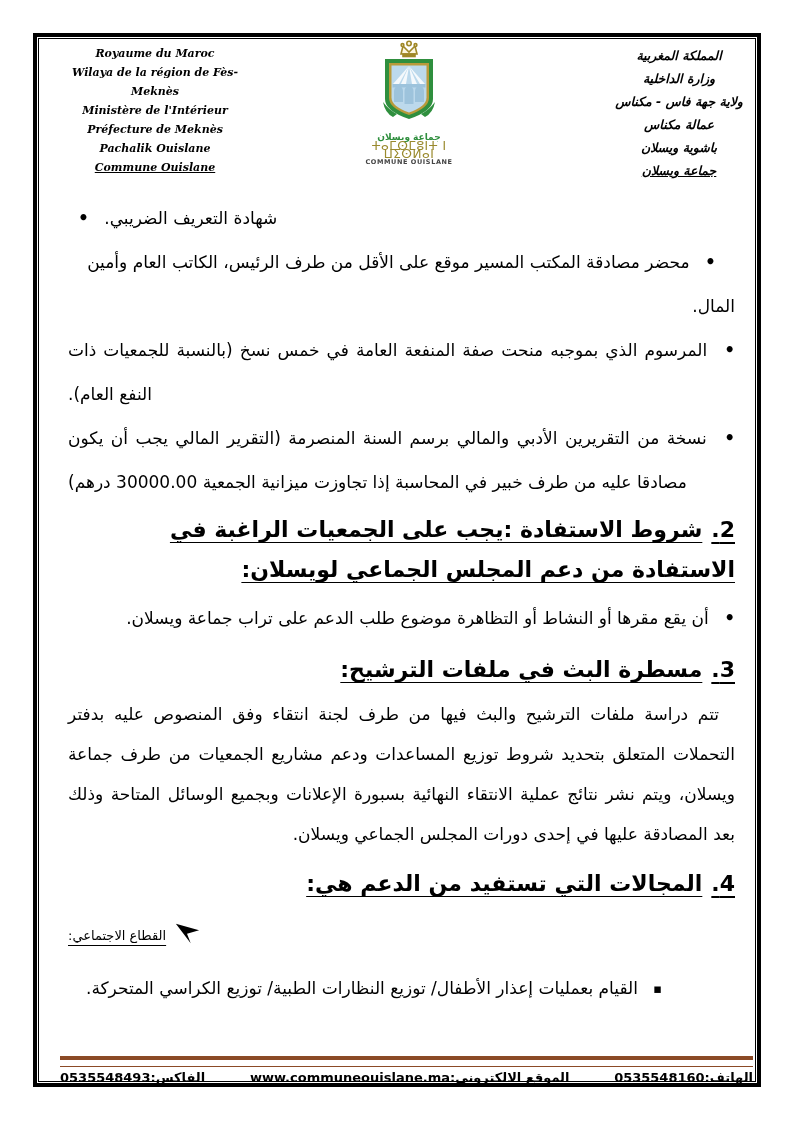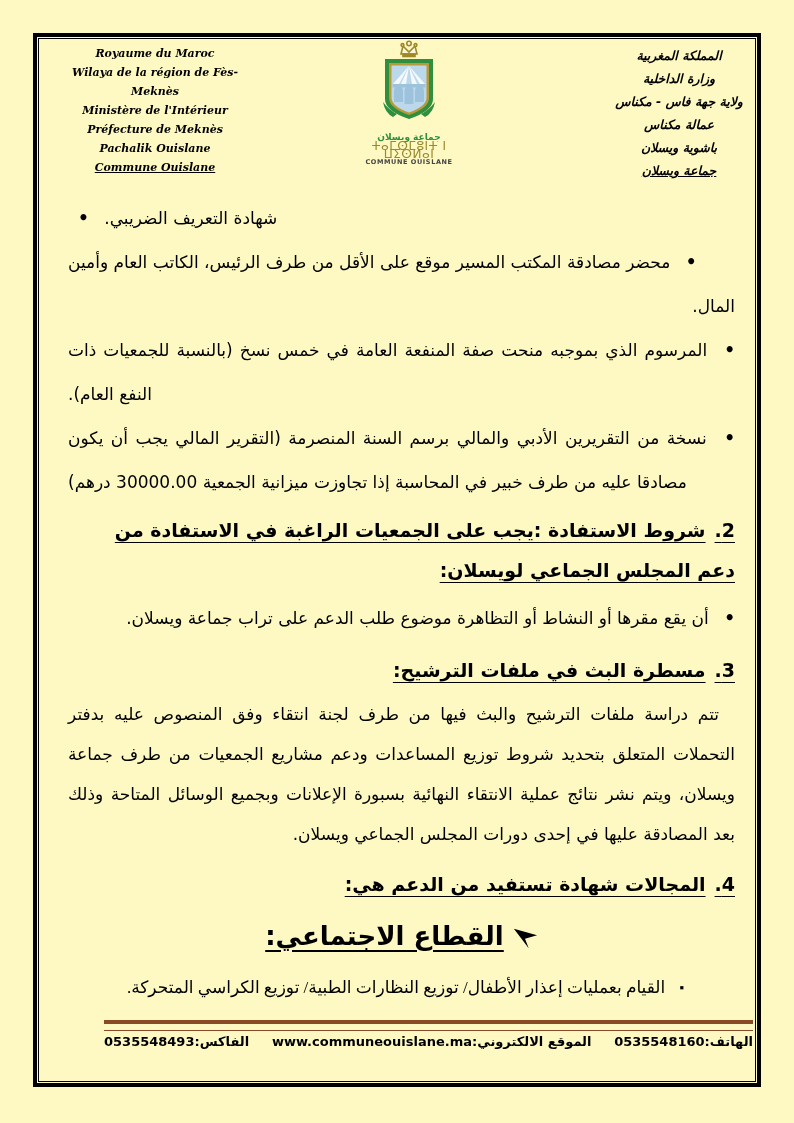--- a/index.html
+++ b/index.html
@@ -1,19 +1,19 @@
 <!DOCTYPE html>
 <html lang="ar"><head>
 <meta charset="utf-8">
 <style>
   html,body{margin:0;padding:0;background:#e8e8e8;}
   .page{
     position:relative;
     width:794px;height:1123px;
-    background:#fef9c3;
+    background:#ffffff;
     font-family:"DejaVu Sans",sans-serif;
     color:#000;
     overflow:hidden;
     margin:0 auto;
   }
   
   .frame{
     position:absolute;
     left:33px;top:33px;right:33px;bottom:36px;
     border:4px solid #000;
@@ -54,62 +54,62 @@
     direction:rtl;
     font-size:17px;
   }
   .b-item{
     direction:rtl;
     text-align:justify;
     text-align-last:left;
     line-height:44px;
   }
   .b-item::before{content:"\2022";font-weight:bold;margin-left:10px;}
-  .b-item--right{text-align:left;text-align-last:right;}
+  .b-item--right{text-align:center;text-align-last:right;}
   
   .b-item--ltr{
     direction:ltr;text-align:right;line-height:44px;
   }
   .b-item--ltr::before{content:"\2022";font-weight:bold;margin-right:10px;}
   .heading{
     direction:rtl;
     font-weight:bold;
-    font-size:19px;
+    font-size:22px;
     line-height:40px;
     margin:6px 0 0 12px;
     text-align:right;
   }
   .heading .h-underline{text-decoration:underline;text-underline-offset:5px;text-decoration-thickness:1px;}
   .h-num{margin-left:9px;text-decoration:underline;text-underline-offset:5px;}
   .list2{margin-top:6px;}
   .list2 .b-item{margin-top:3px;}
   .para{
     direction:rtl;
     text-align:justify;
     text-align-last:right;
     text-indent:16px;
     line-height:40px;
     margin:4px 0 0 0;
   }
   .sector-row{
-    direction:rtl;text-align:center;
+    direction:rtl;text-align:left;
     margin-top:12px;line-height:40px;
-    font-weight:bold;font-size:26px;
+    font-weight:normal;font-size:13px;
   }
   .sector-row .arrow{display:inline-block;vertical-align:-4px;margin-left:8px;}
   .sector-row .h-underline{text-decoration:underline;text-underline-offset:5px;}
   .sq-item{
-    direction:rtl;text-align:center;
-    line-height:44px;margin-top:6px;margin-left:18px;margin-right:10px;font-family:Liberation Serif, serif;
+    direction:rtl;text-align:left;
+    line-height:44px;margin-top:6px;margin-left:18px;margin-right:10px;
   }
   .sq-item::before{content:"\25AA";font-size:13px;margin-left:10px;vertical-align:1px;}
 
   
   .footer{
-    position:absolute;left:60px;right:41px;top:1020px;margin-left:44px;
+    position:absolute;left:60px;right:41px;top:1056px;
   }
   .footer-rule{
     height:6px;
     border-top:4px solid #8B4A26;
     border-bottom:1px solid #8B4A26;
   }
   .footer-row{
     display:flex;justify-content:space-between;align-items:baseline;
     margin-top:3px;
     font-weight:bold;font-size:13px;
@@ -204,21 +204,21 @@
       </div>
     </div>
 
     <div class="heading" style="margin-top:10px;">
       <span class="h-num">3.</span><span class="h-underline">مسطرة البث في ملفات الترشيح:</span>
     </div>
 
     <p class="para">تتم دراسة ملفات الترشيح والبث فيها من طرف لجنة انتقاء وفق المنصوص عليه بدفتر التحملات المتعلق بتحديد شروط توزيع المساعدات ودعم مشاريع الجمعيات من طرف جماعة ويسلان، ويتم نشر نتائج عملية الانتقاء النهائية بسبورة الإعلانات وبجميع الوسائل المتاحة وذلك بعد المصادقة عليها في إحدى دورات المجلس الجماعي ويسلان.</p>
 
     <div class="heading" style="margin-top:10px;">
-      <span class="h-num">4.</span><span class="h-underline">المجالات شهادة تستفيد من الدعم هي:</span>
+      <span class="h-num">4.</span><span class="h-underline">المجالات التي تستفيد من الدعم هي:</span>
     </div>
 
     <div class="sector-row">
       <span class="arrow">
         <svg width="26" height="24" viewBox="0 0 28 24">
             <polygon points="2,3 27,10 14,14 18,24" fill="#000"></polygon>
           </svg>
       </span><span class="h-underline">القطاع الاجتماعي:</span>
     </div>
 

